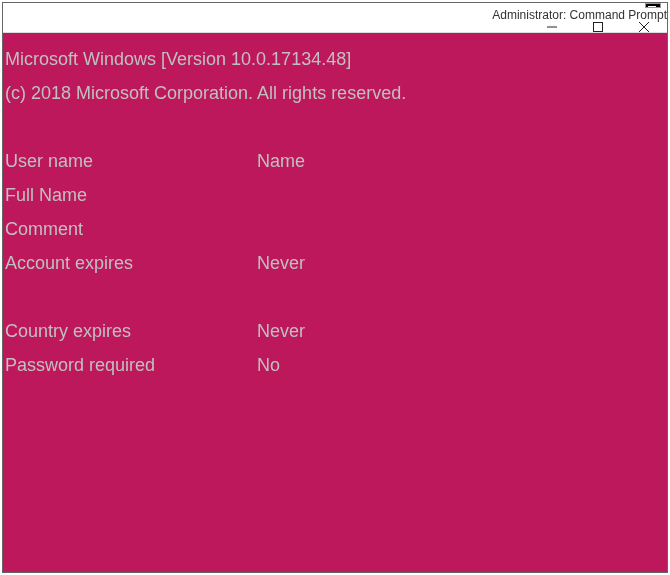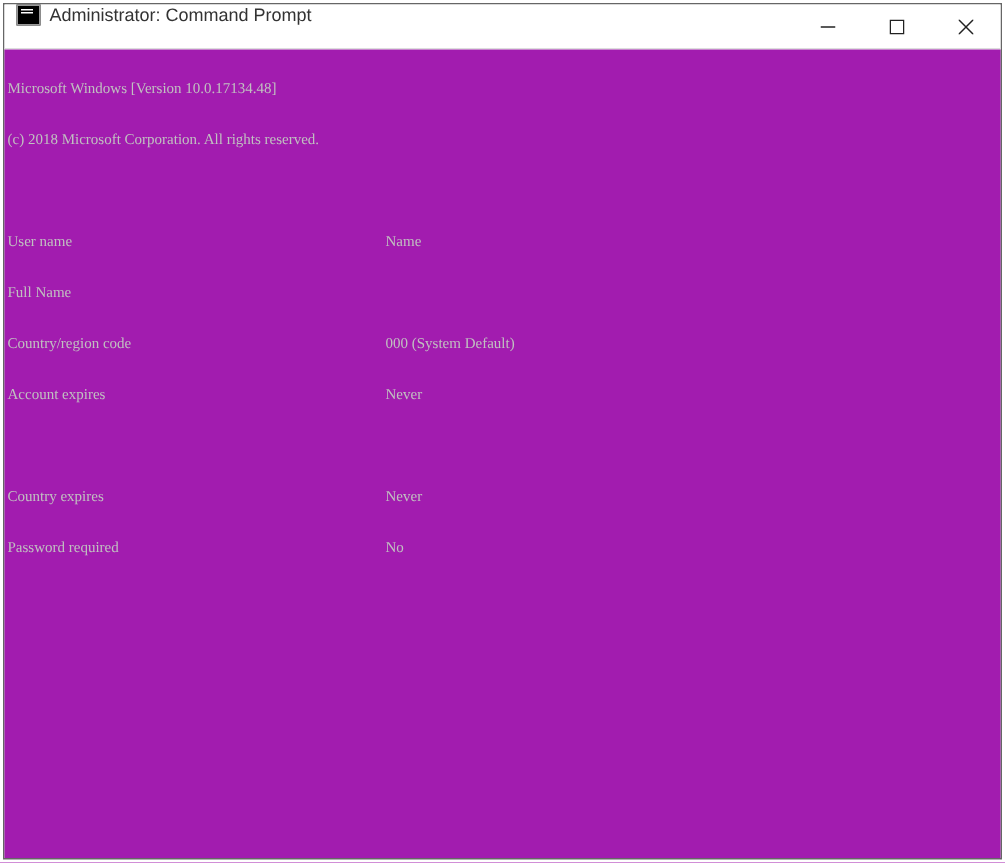--- a/index.html
+++ b/index.html
@@ -16,22 +16,23 @@
       margin: 2px;
       border: 1px solid #666;
       background: #fff;
       display: flex;
       flex-direction: column;
     }
     .titlebar {
       height: 30px;
       background: #fff;
       display: flex;
-      align-items: flex-start;
+      align-items: flex-end;
       border-bottom: 1px solid #ddd;
+      flex-direction: column;
     }
     .titlebar-icon {
       width: 16px;
       height: 14px;
       background: #000;
       margin: 0 6px 0 8px;
       position: relative;
       border: 1px solid #999;
     }
     .titlebar-icon::after {
@@ -55,24 +56,24 @@
       width: 46px;
       height: 100%;
       display: flex;
       align-items: center;
       justify-content: center;
       color: #222;
     }
     .titlebar-btn svg { stroke: #222; stroke-width: 1; fill: none; }
     .console {
       flex: 1;
-      background: #a21caf;
+      background: #be185d;
       color: #c0c0c0;
-      font-family: Liberation Serif, serif;
-      font-size: 10px;
+      font-family: Liberation Sans, sans-serif;
+      font-size: 18px;
       line-height: 17px;
       padding: 1px 2px;
       white-space: pre;
       overflow: hidden;
     }
     .row { display: block; height: 17px; }
     .label { display: inline-block; width: 252px; }
   </style>
 </head>
 <body>
@@ -100,21 +101,21 @@
       </div>
     </div>
   </div>
 
   <div class="console">
 <span class="row">Microsoft Windows [Version 10.0.17134.48]</span>
 <span class="row">(c) 2018 Microsoft Corporation. All rights reserved.</span>
 <span class="row"> </span>
 <span class="row"><span class="label">User name</span><span>Name</span></span>
 <span class="row"><span class="label">Full Name</span><span></span></span>
-<span class="row"><span class="label">Country/region code</span><span>000 (System Default)</span></span>
+<span class="row"><span class="label">Comment</span><span></span></span>
 <span class="row"><span class="label">Account expires</span><span>Never</span></span>
 <span class="row"> </span>
 <span class="row"><span class="label">Country expires</span><span>Never</span></span>
 <span class="row"><span class="label">Password required</span><span>No</span></span>
 
 
 
 
 
 

